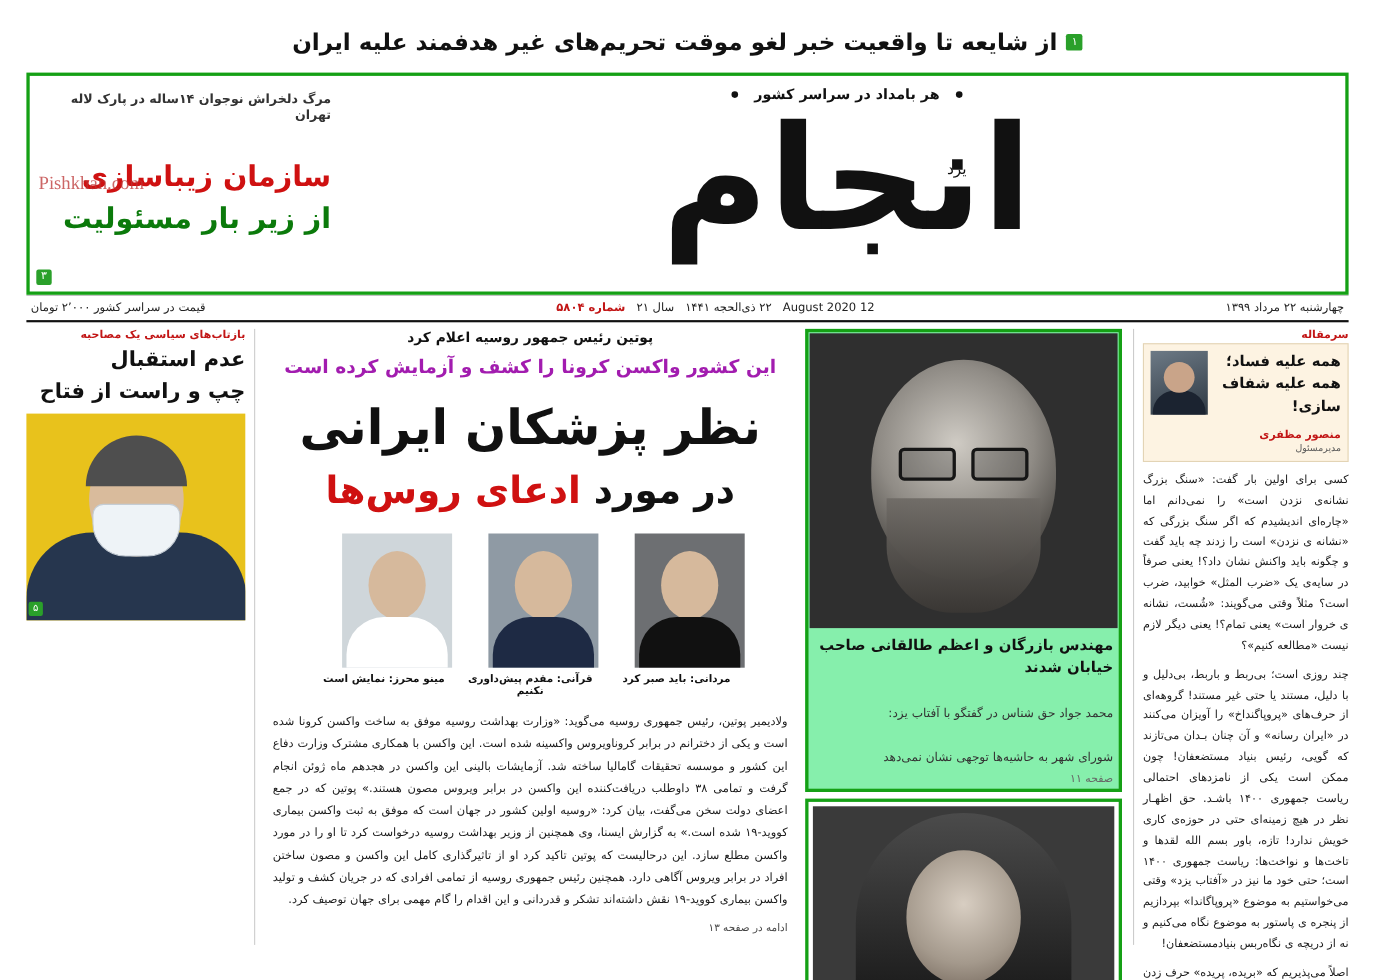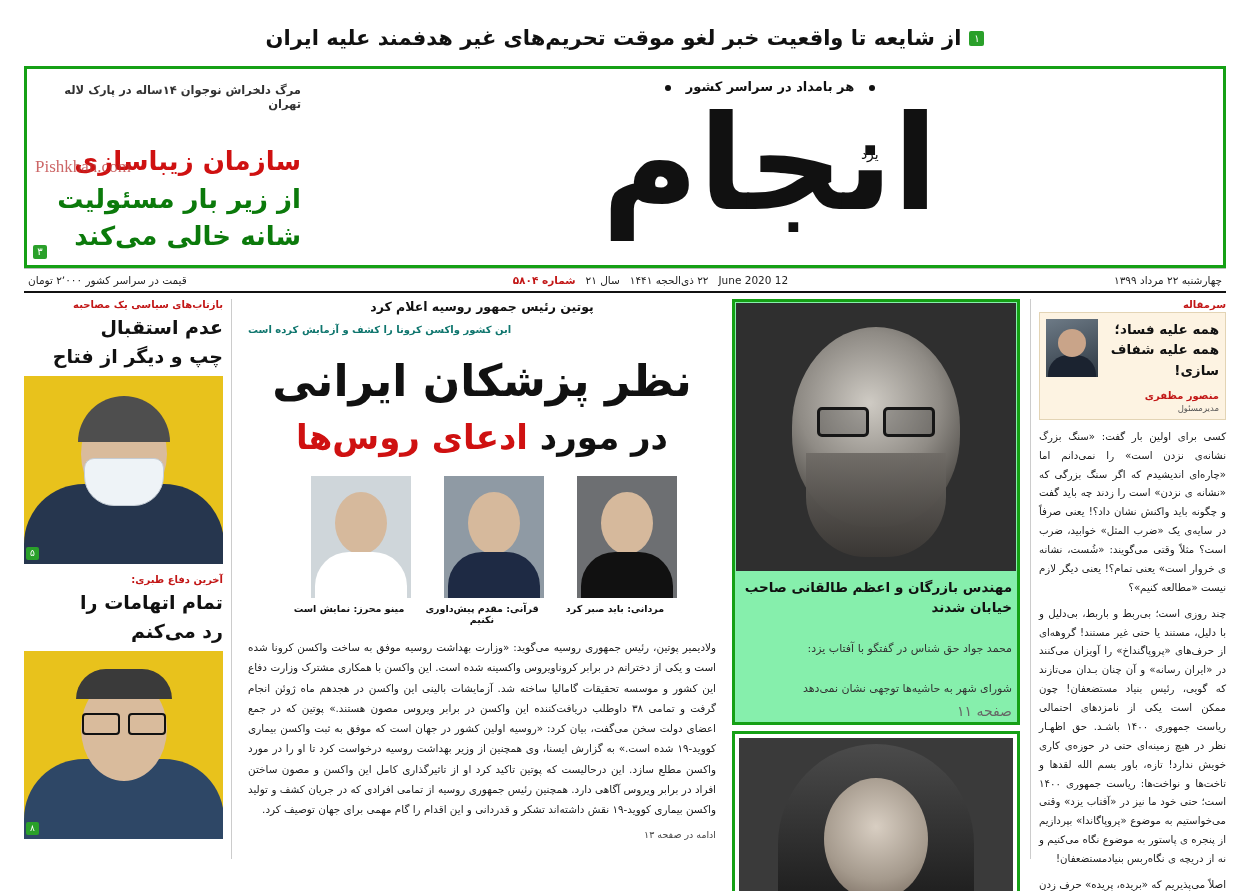--- a/index.html
+++ b/index.html
@@ -357,21 +357,21 @@
     color: #111;
     line-height: 1.5;
   }
   .cap-sub {
     font-size: 11px;
     color: #333;
     line-height: 1.7;
     margin-top: 22px;
   }
   .cap-page {
-    font-size: 14px;
+    font-size: 10px;
     color: #666;
     margin-top: 4px;
   }
   .photo-second {
     margin-top: 6px;
     border: 3px solid #15a015;
     padding: 4px;
   }
   .photo-b {
     width: 100%;
@@ -403,23 +403,23 @@
     padding: 0 6px;
     box-sizing: border-box;
   }
   .ms-kicker {
     font-size: 12.5px;
     color: #111;
     text-align: center;
     font-weight: bold;
   }
   .ms-kicker2 {
-    font-size: 10px;
-    color: #0f766e;
-    text-align: left;
+    font-size: 17px;
+    color: #a21caf;
+    text-align: center;
     font-weight: bold;
     margin-top: 10px;
   }
   .ms-title {
     margin-top: 16px;
     text-align: center;
     font-size: 44px;
     font-weight: bold;
     color: #111;
     line-height: 1.35;
@@ -619,30 +619,29 @@
       <div class="logo-wrap">
         <div class="logo-aftab">انجام</div>
         <div class="logo-sub">یزد</div>
       </div>
     </div>
 
     <div class="masthead-left">
       <div class="mh-kicker">مرگ دلخراش نوجوان ۱۴ساله در پارک لاله تهران</div>
       <div class="mh-green-title mh-red-word">سازمان زیباسازی</div>
       <div class="mh-green-title">از زیر بار مسئولیت</div>
-      <div class="mh-green-title">شانه خالی می‌کند</div>
       <div class="watermark">Pishkhan.com</div>
       <div class="badge-corner-left">۳</div>
     </div>
   </div>
 
   <div class="dateline">
     <div>چهارشنبه ۲۲ مرداد ۱۳۹۹</div>
     <div class="center">
-      <span>12 June 2020</span>
+      <span>12 August 2020</span>
       <span>۲۲ ذی‌الحجه ۱۴۴۱</span>
       <span>سال ۲۱</span>
       <span class="issue">شماره ۵۸۰۴</span>
     </div>
     <div>قیمت در سراسر کشور ۲٬۰۰۰ تومان</div>
   </div>
 
   <div class="main">
 
     <div class="col-opinion">
@@ -724,41 +723,26 @@
         <p>ولادیمیر پوتین، رئیس جمهوری روسیه می‌گوید: «وزارت بهداشت روسیه موفق به ساخت واکسن کرونا شده است و یکی از دخترانم در برابر کروناویروس واکسینه شده است. این واکسن با همکاری مشترک وزارت دفاع این کشور و موسسه تحقیقات گامالیا ساخته شد. آزمایشات بالینی این واکسن در هجدهم ماه ژوئن انجام گرفت و تمامی ۳۸ داوطلب دریافت‌کننده این واکسن در برابر ویروس مصون هستند.» پوتین که در جمع اعضای دولت سخن می‌گفت، بیان کرد: «روسیه اولین کشور در جهان است که موفق به ثبت واکسن بیماری کووید-۱۹ شده است.» به گزارش ایسنا، وی همچنین از وزیر بهداشت روسیه درخواست کرد تا او را در مورد واکسن مطلع سازد. این درحالیست که پوتین تاکید کرد او از تاثیرگذاری کامل این واکسن و مصون ساختن افراد در برابر ویروس آگاهی دارد. همچنین رئیس جمهوری روسیه از تمامی افرادی که در جریان کشف و تولید واکسن بیماری کووید-۱۹ نقش داشته‌اند تشکر و قدردانی و این اقدام را گام مهمی برای جهان توصیف کرد.</p>
         <div class="ms-more">ادامه در صفحه ۱۳</div>
       </div>
     </div>
 
     <div class="col-rail">
 
       <div class="rail-box">
         <div class="rail-kicker">بازتاب‌های سیاسی یک مصاحبه</div>
         <div class="rail-title">عدم استقبال</div>
-        <div class="rail-title">چپ و دیگر از فتاح</div>
+        <div class="rail-title">چپ و راست از فتاح</div>
         <div class="rail-img yellow">
           <div class="shoulders"></div>
           <div class="head2"></div>
           <div class="hair"></div>
           <div class="mask"></div>
           <div class="rail-badge">۵</div>
         </div>
       </div>
 
-      <div class="rail-box">
-        <div class="rail-kicker">آخرین دفاع طبری:</div>
-        <div class="rail-title">تمام اتهامات را</div>
-        <div class="rail-title">رد می‌کنم</div>
-        <div class="rail-img yellow rail-img2">
-          <div class="shoulders"></div>
-          <div class="head2"></div>
-          <div class="hat"></div>
-          <div class="glasses2">
-              <i></i>
-              <i></i>
-            </div>
-          <div class="rail-badge">۸</div>
-        </div>
-      </div>
 
     </div>
   </div>
 </div>
 
 </body></html>

